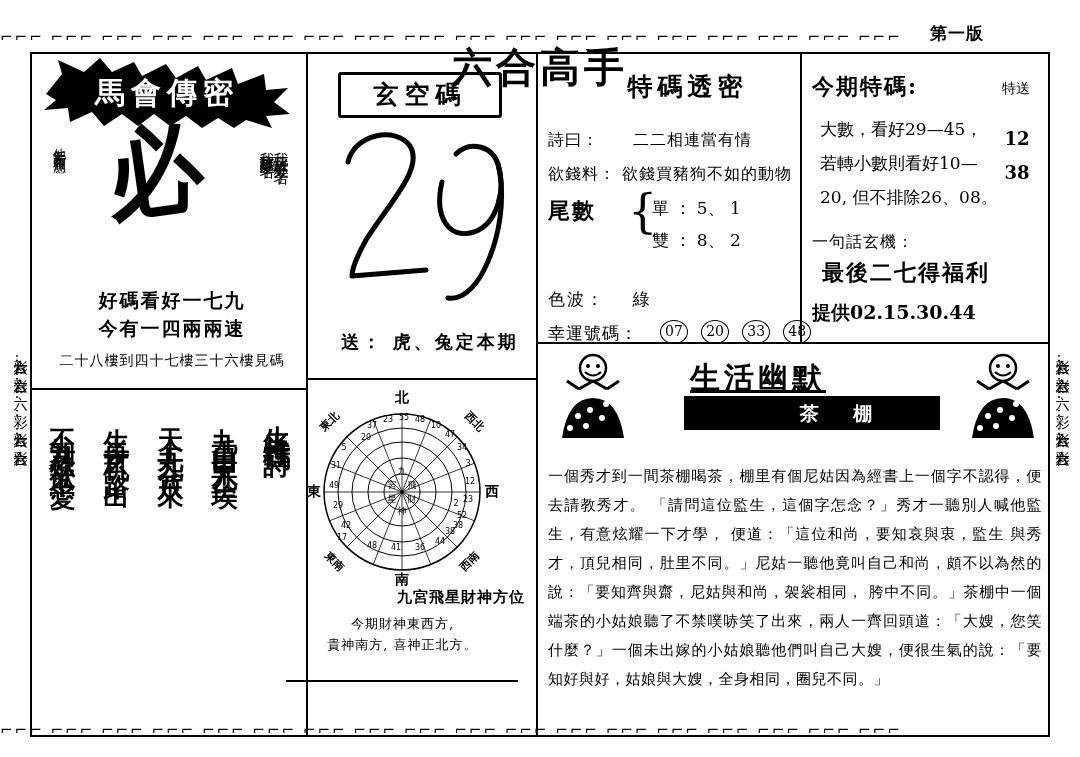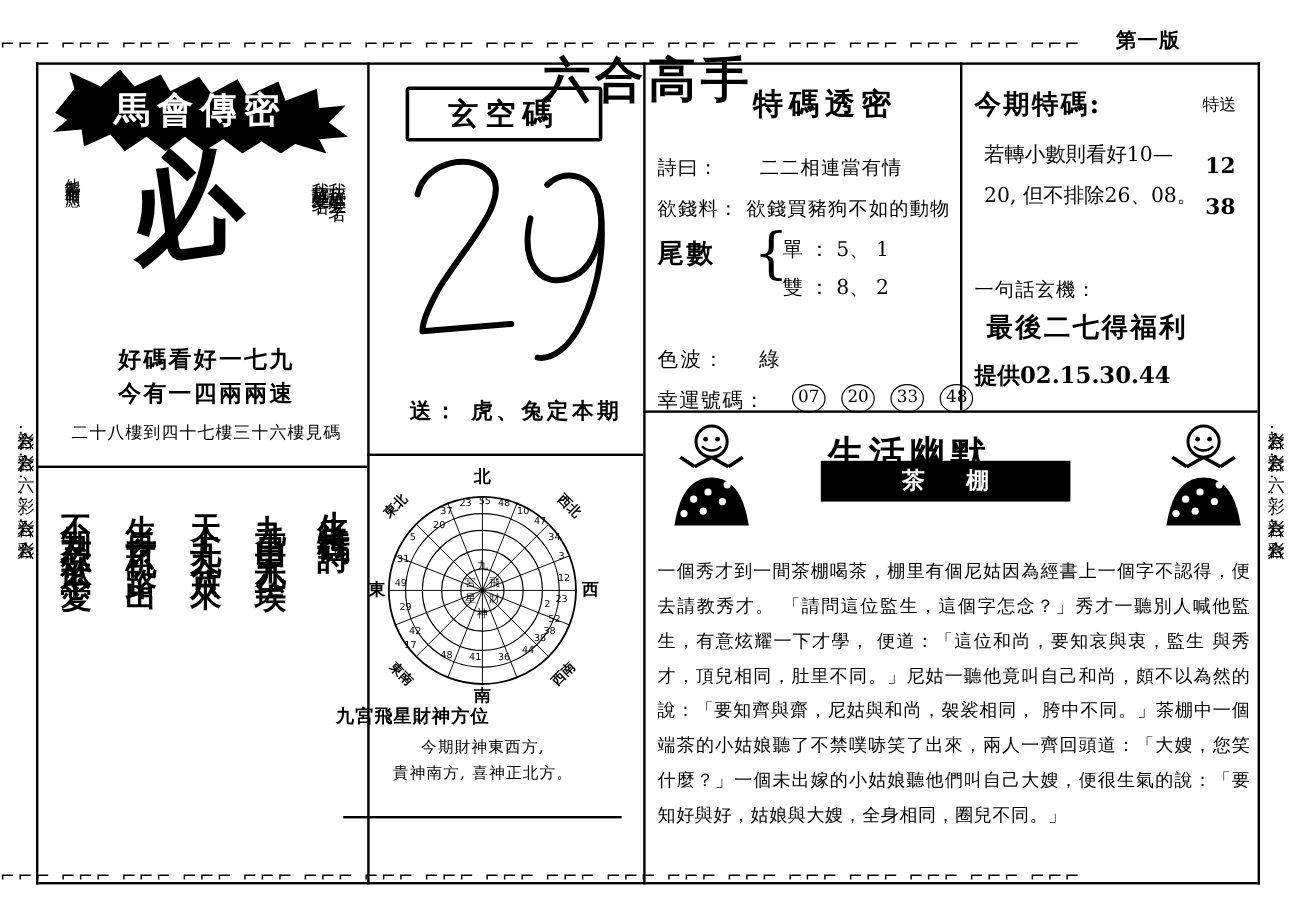--- a/index.html
+++ b/index.html
@@ -112,21 +112,21 @@
   }
   .hand-vert{
     position:absolute;left:272px;top:140px;height:200px;
     writing-mode:vertical-rl;text-orientation:upright;
     font-size:15px;letter-spacing:3px;
   }
 
   
   .compass-wrap{position:absolute;left:280px;top:388px;width:245px;height:345px;}
   .compass-cap{
-    position:absolute;left:0;top:200px;width:245px;text-align:left;
+    position:absolute;left:0;top:200px;width:245px;text-align:right;
     font-size:15px;font-weight:bold;letter-spacing:1px;
   }
   .compass-note{
     position:absolute;left:0;top:225px;width:245px;text-align:center;
     font-size:13px;line-height:21px;letter-spacing:1px;
   }
   .compass-provide{
     position:absolute;left:0;top:302px;width:245px;
     font-size:14px;letter-spacing:1px;
   }
@@ -175,23 +175,23 @@
   }
   .provide{
     position:absolute;left:812px;top:300px;font-size:19px;font-weight:bold;letter-spacing:0px;
   }
 
   
   .humor-title{
     position:absolute;left:690px;top:358px;font-size:30px;font-weight:bold;letter-spacing:4px;text-decoration:underline;
   }
   .humor-sub{
-    position:absolute;left:684px;top:384px;width:208px;height:34px;
+    position:absolute;left:684px;top:396px;width:208px;height:34px;
     background:#000;color:#fff;text-align:center;line-height:34px;
-    font-size:19px;font-weight:bold;letter-spacing:14px;text-indent:14px;
+    font-size:19px;font-weight:bold;letter-spacing:14px;text-indent:14px;padding-left:48px;
   }
   .humor-body{
     position:absolute;left:548px;top:462px;width:494px;
     font-size:15px;line-height:29px;text-align:justify;letter-spacing:0.5px;
   }
   .mascot{position:absolute;top:352px;width:86px;height:90px;}
   .mascot.left{left:550px;}
   .mascot.right{left:960px;}
 </style>
 </head>
@@ -367,20 +367,21 @@
     <span class="ball">48</span>
   </div>
 
   <div class="today-title">今期特碼:</div>
   <div class="tesong">特送</div>
   <div class="tesong-nums">
     <div>12</div>
     <div>38</div>
   </div>
   <div class="today-body">
+    <div>大數，看好29—45，</div>
     <div>若轉小數則看好10—</div>
     <div>20, 但不排除26、08。</div>
   </div>
   <div class="yiju">一句話玄機：</div>
   <div class="final">最後二七得福利</div>
   <div class="provide">提供02.15.30.44</div>
 
   <div class="mascot left">
     <svg width="86" height="90" viewBox="0 0 86 90">
       <circle cx="43" cy="16" r="13" fill="none" stroke="#000" stroke-width="2.5"></circle>

